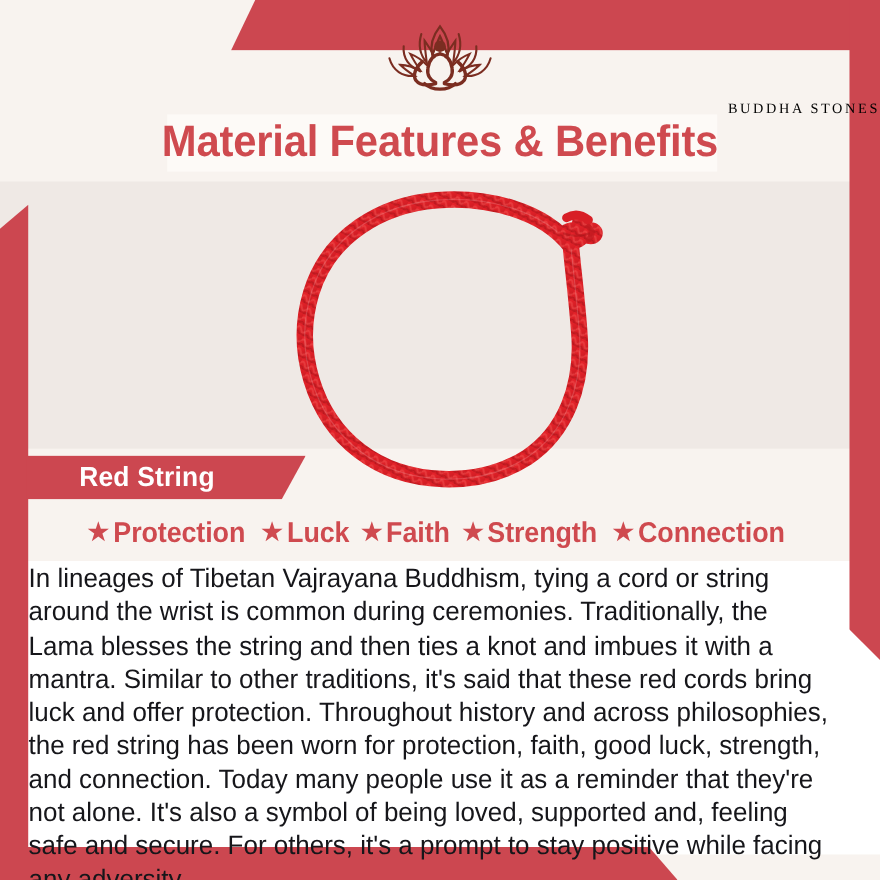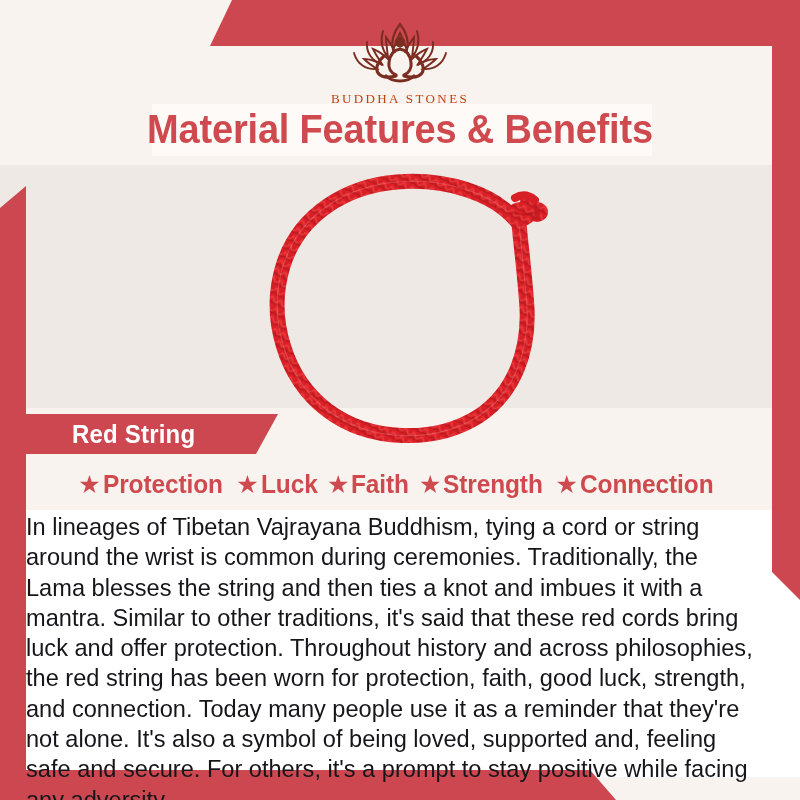--- a/index.html
+++ b/index.html
@@ -92,22 +92,23 @@
   .logo-mark {
     display: block;
     margin: 0 auto;
   }
   .logo-word {
     display: block;
     margin-top: 3px;
     font-family: "Liberation Serif", serif;
     font-size: 13px;
     letter-spacing: 2.4px;
-    color: #c2410c;
+    color: #000000;
     font-weight: 400;
+    text-align: right;
   }
 
   
   .title-plate {
     position: absolute;
     left: 152px; top: 104px;
     width: 500px; height: 52px;
     background: #fdfaf7;
     z-index: 3;
   }

